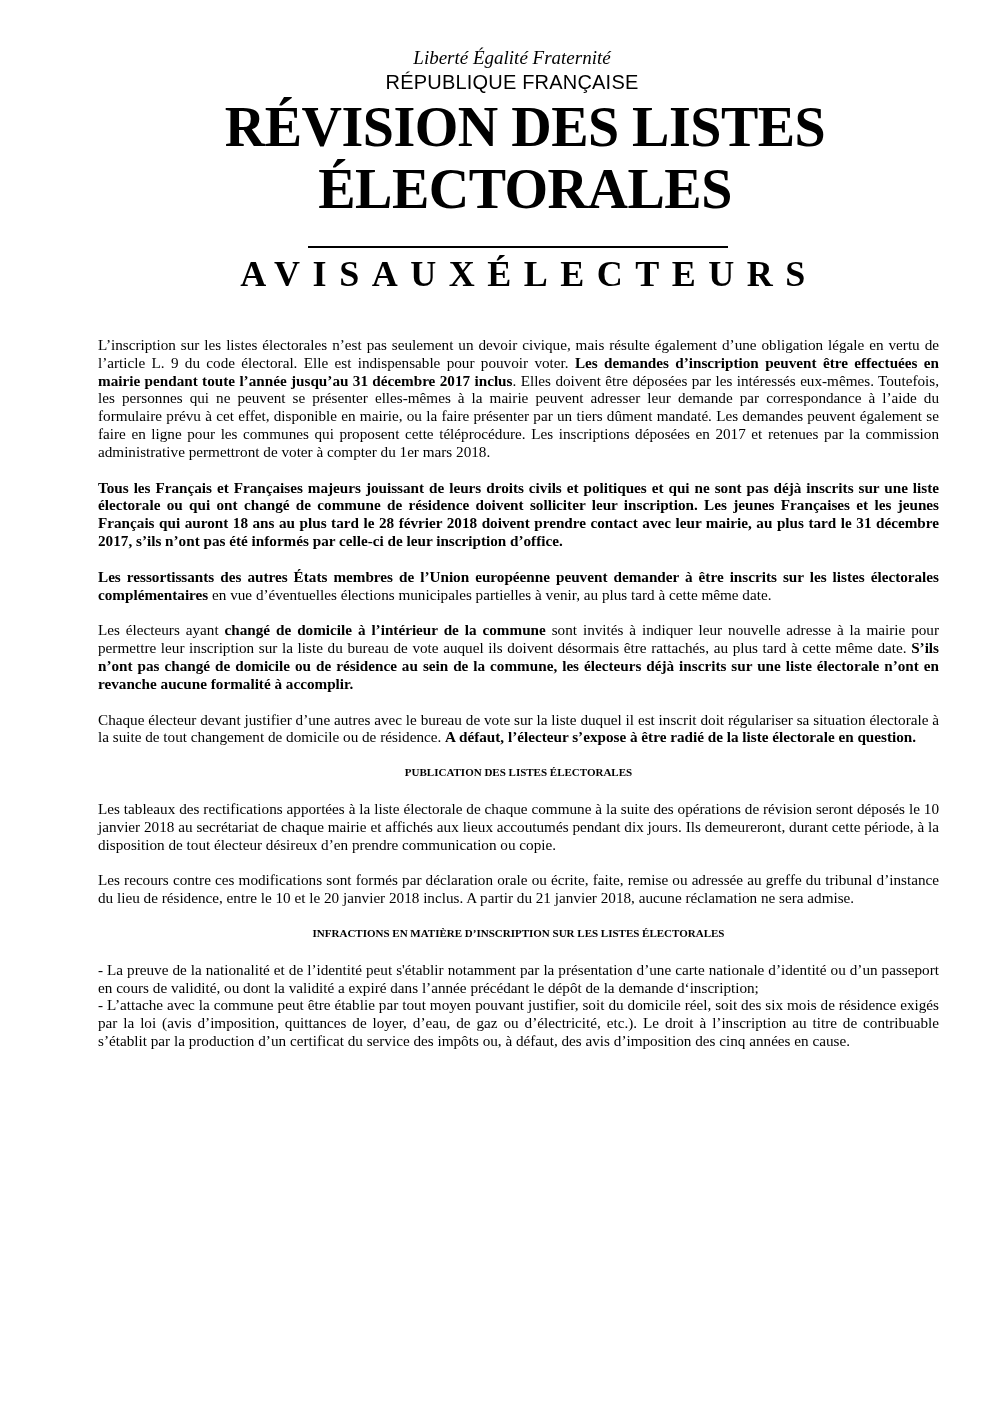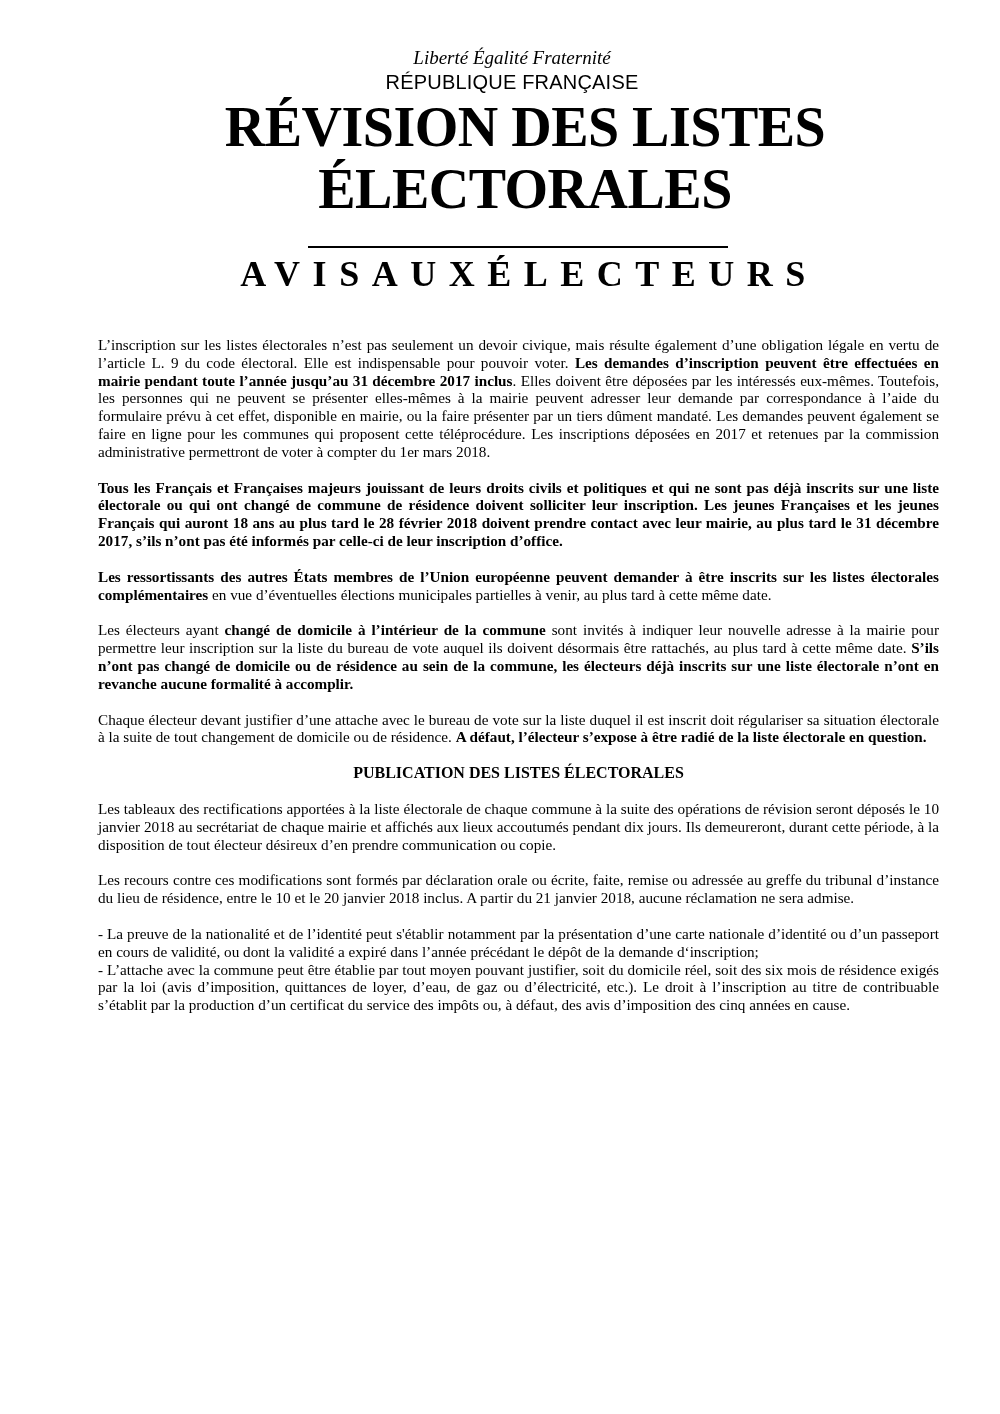--- a/index.html
+++ b/index.html
@@ -11,21 +11,21 @@
     font-family: "Liberation Sans", sans-serif; font-size: 20px; line-height: 24px; letter-spacing: 0.2px; }
   .title { position: absolute; top: 96px; left: 0; width: 1050px; text-align: center;
     font-family: "Liberation Serif", serif; font-weight: bold; font-size: 56px; line-height: 62px; letter-spacing: -0.5px; }
   .rule { position: absolute; top: 246px; left: 308px; width: 420px; height: 2px; background: #000; }
   .subtitle { position: absolute; top: 252px; left: 0; width: 1058px; text-align: center;
     font-family: "Liberation Serif", serif; font-weight: bold; font-size: 36px; line-height: 44px; letter-spacing: 12.5px; }
   .body { position: absolute; left: 98px; top: 336px; width: 841px;
     font-family: "Liberation Serif", serif; font-size: 15.2px; line-height: 17.8px; text-align: justify; }
   .body p { margin: 0 0 18px 0; }
   .body p.tight { margin-bottom: 0; }
-  .body h2 { margin: 0 0 18px 0; font-size: 16px; line-height: 17.8px; text-align: center; font-weight: bold; }
+  .body h2 { margin: 0 0 18px 0; font-size: 11px; line-height: 17.8px; text-align: center; font-weight: bold; }
   b { font-weight: bold; }
 </style>
 </head>
 <body>
 
 <div class="page">
   <div class="motto">Liberté Égalité Fraternité</div>
   <div class="republic">RÉPUBLIQUE FRANÇAISE</div>
   <div class="title">
     <div>RÉVISION DES LISTES</div>
@@ -36,24 +36,25 @@
 
   <div class="body">
     <p><span>L’inscription sur les listes électorales n’est pas seulement un devoir civique, mais résulte également d’une obligation légale en vertu de l’article L. 9 du code électoral. Elle est indispensable pour pouvoir voter. </span><b>Les demandes d’inscription peuvent être effectuées en mairie pendant toute l’année jusqu’au 31 décembre 2017 inclus</b><span>. Elles doivent être déposées par les intéressés eux-mêmes. Toutefois, les personnes qui ne peuvent se présenter elles-mêmes à la mairie peuvent adresser leur demande par correspondance à l’aide du formulaire prévu à cet effet, disponible en mairie, ou la faire présenter par un tiers dûment mandaté. Les demandes peuvent également se faire en ligne pour les communes qui proposent cette téléprocédure. Les inscriptions déposées en 2017 et retenues par la commission administrative permettront de voter à compter du 1er mars 2018.</span></p>
 
     <p><b>Tous les Français et Françaises majeurs jouissant de leurs droits civils et politiques et qui ne sont pas déjà inscrits sur une liste électorale ou qui ont changé de commune de résidence doivent solliciter leur inscription. Les jeunes Françaises et les jeunes Français qui auront 18 ans au plus tard le 28 février 2018 doivent prendre contact avec leur mairie, au plus tard le 31 décembre 2017, s’ils n’ont pas été informés par celle-ci de leur inscription d’office.</b></p>
 
     <p><b>Les ressortissants des autres États membres de l’Union européenne peuvent demander à être inscrits sur les listes électorales complémentaires</b><span> en vue d’éventuelles élections municipales partielles à venir, au plus tard à cette même date.</span></p>
 
     <p><span>Les électeurs ayant </span><b>changé de domicile à l’intérieur de la commune</b><span> sont invités à indiquer leur nouvelle adresse à la mairie pour permettre leur inscription sur la liste du bureau de vote auquel ils doivent désormais être rattachés, au plus tard à cette même date. </span><b>S’ils n’ont pas changé de domicile ou de résidence au sein de la commune, les électeurs déjà inscrits sur une liste électorale n’ont en revanche aucune formalité à accomplir.</b></p>
 
-    <p><span>Chaque électeur devant justifier d’une attache avec le bureau de vote sur la liste duquel il est inscrit doit régulariser sa situation électorale à la suite de tout changement de domicile ou de résidence. </span><b>A défaut, l’électeur s’expose à être radié de la liste électorale en question.</b></p>
+    <p><span>Chaque électeur devant justifier d’une autres avec le bureau de vote sur la liste duquel il est inscrit doit régulariser sa situation électorale à la suite de tout changement de domicile ou de résidence. </span><b>A défaut, l’électeur s’expose à être radié de la liste électorale en question.</b></p>
 
 
     <h2>PUBLICATION DES LISTES ÉLECTORALES</h2>
     <p>Les tableaux des rectifications apportées à la liste électorale de chaque commune à la suite des opérations de révision seront déposés le 10 janvier 2018 au secrétariat de chaque mairie et affichés aux lieux accoutumés pendant dix jours. Ils demeureront, durant cette période, à la disposition de tout électeur désireux d’en prendre communication ou copie.</p>
     <p>Les recours contre ces modifications sont formés par déclaration orale ou écrite, faite, remise ou adressée au greffe du tribunal d’instance du lieu de résidence, entre le 10 et le 20 janvier 2018 inclus. A partir du 21 janvier 2018, aucune réclamation ne sera admise.</p>
 
+    <h2>INFRACTIONS EN MATIÈRE D’INSCRIPTION SUR LES LISTES ÉLECTORALES</h2>
 
     <p class="tight">- La preuve de la nationalité et de l’identité peut s'établir notamment par la présentation d’une carte nationale d’identité ou d’un passeport en cours de validité, ou dont la validité a expiré dans l’année précédant le dépôt de la demande d‘inscription;</p>
     <p class="tight">- L’attache avec la commune peut être établie par tout moyen pouvant justifier, soit du domicile réel, soit des six mois de résidence exigés par la loi (avis d’imposition, quittances de loyer, d’eau, de gaz ou d’électricité, etc.). Le droit à l’inscription au titre de contribuable s’établit par la production d’un certificat du service des impôts ou, à défaut, des avis d’imposition des cinq années en cause.</p>
   </div>
 </div>
 
 </body></html>

